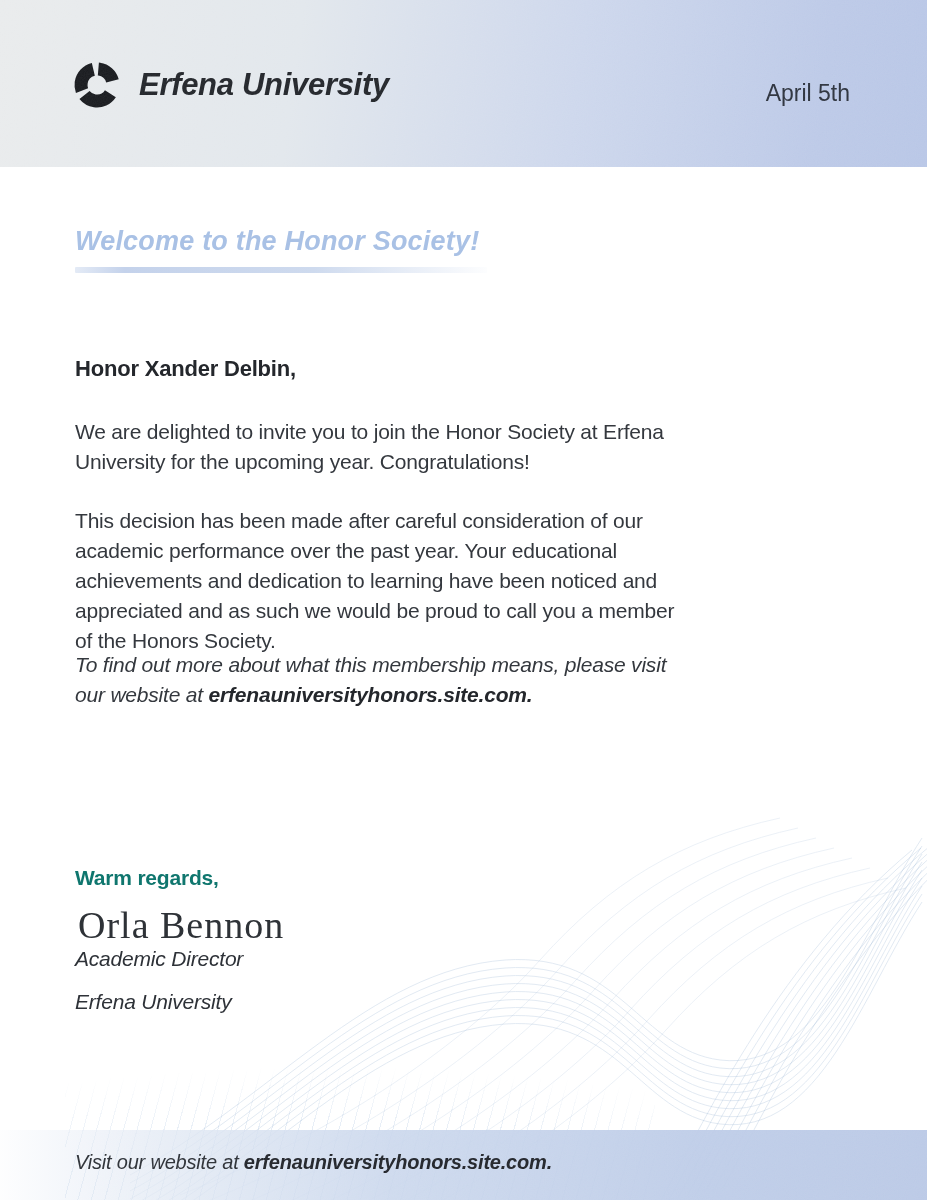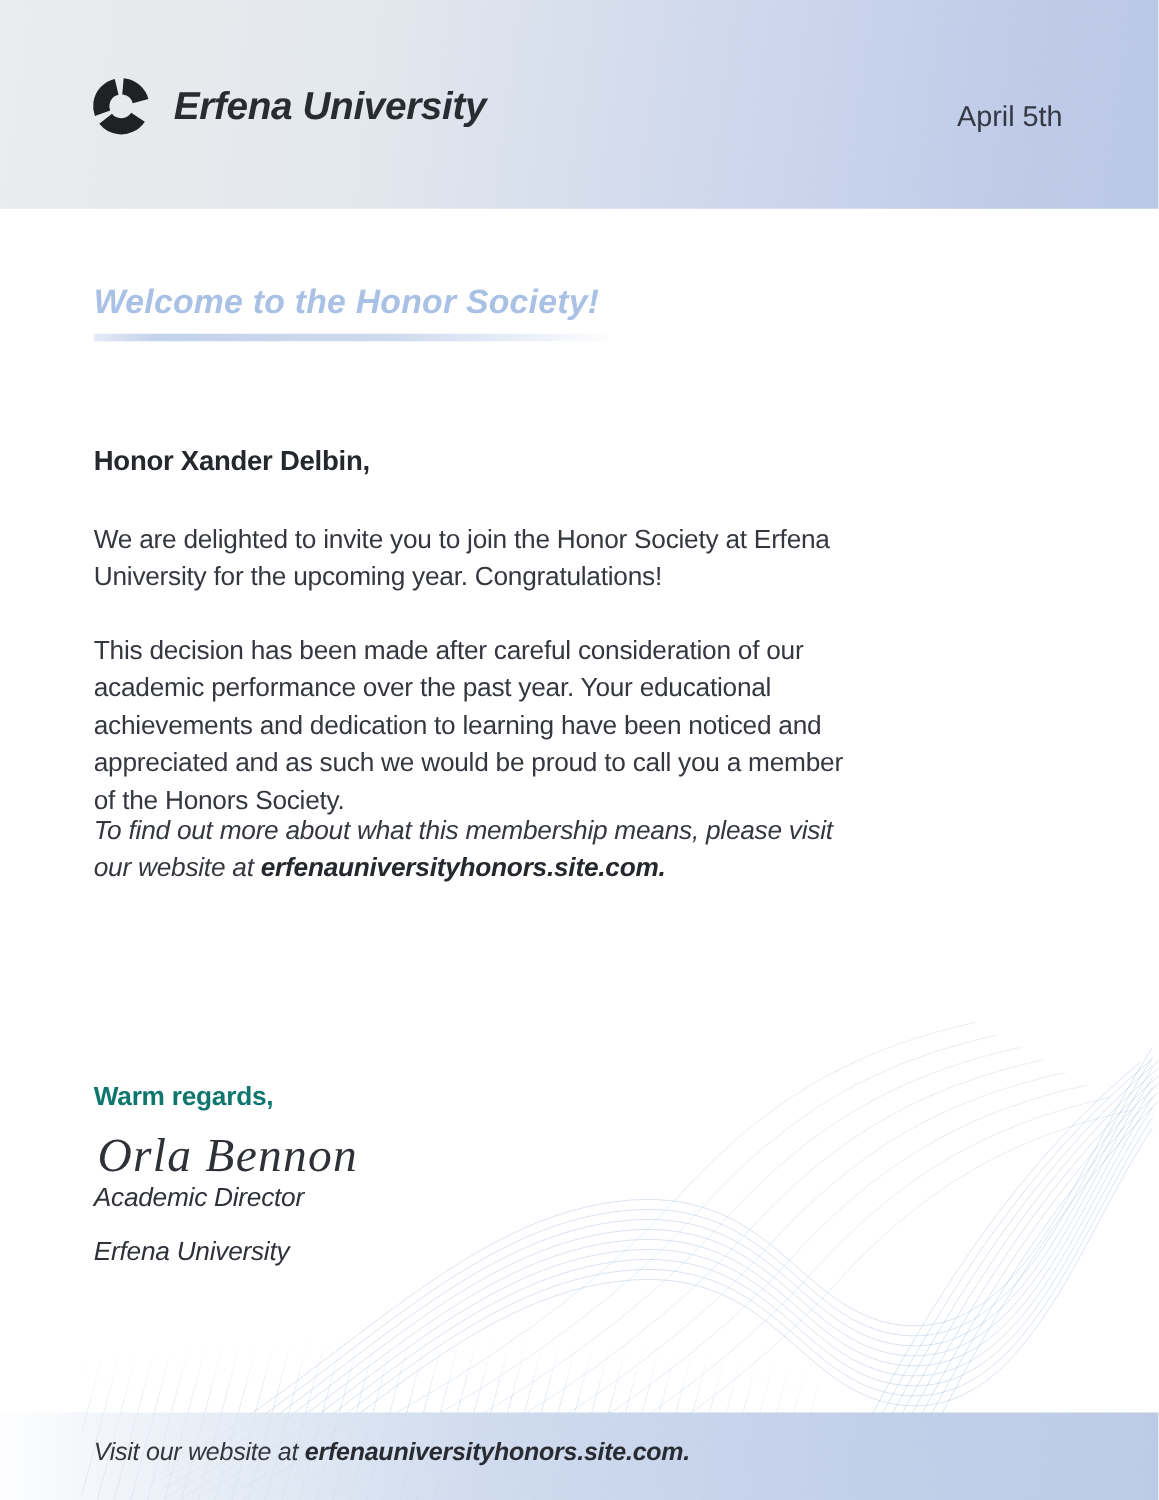--- a/index.html
+++ b/index.html
@@ -50,21 +50,21 @@
   .para-2 { top:506px; }
   .para-3 { top:650px;font-style:italic; }
 
   
   .closing {
     position:absolute; left:75px; top:866px;
     font-size:21px; font-weight:bold; color:#0f766e; letter-spacing:-0.2px;
   }
   .sig-name {
     position:absolute; left:78px; top:903px;
-    font-family:"Liberation Serif", serif; font-style:italic;
+    font-family:"Liberation Serif", serif; 
     font-size:38px; color:#2e3237; letter-spacing:1px;
   }
   .sig-role, .sig-org {
     position:absolute; left:75px;
     font-size:21px; font-style:italic; color:#2e3238; letter-spacing:-0.2px;
   }
   .sig-role { top:947px; }
   .sig-org  { top:990px; }
 
   

